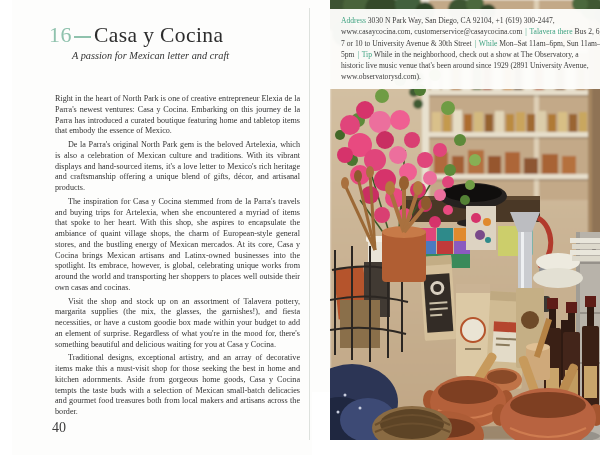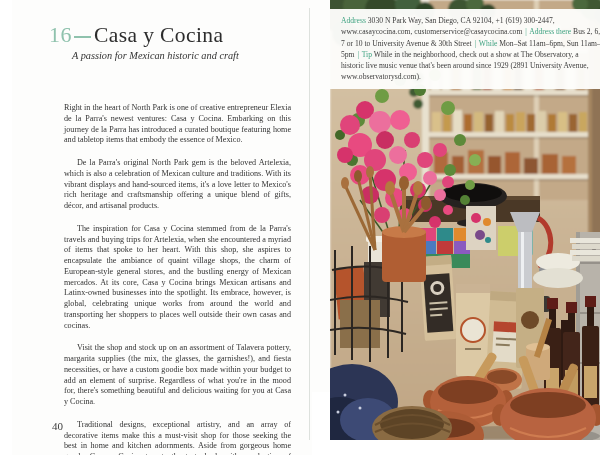--- a/index.html
+++ b/index.html
@@ -9,23 +9,23 @@
 
   
   .left-page{position:absolute;left:0;top:0;width:300px;height:455px;background:#fdfdfc;}
   .chapter-head{position:absolute;left:37px;top:22px;white-space:nowrap;}
   .chap-num{font-size:22px;color:#8fc2ad;letter-spacing:.5px;}
   .chap-rule{display:inline-block;width:17px;height:2px;background:#8fc2ad;margin:0 3px 4px 2px;vertical-align:baseline;}
   .chap-title{font-size:21.5px;color:#2c2c2c;letter-spacing:.4px;}
   .chap-sub{position:absolute;left:60px;top:50px;font-style:italic;font-size:10.3px;color:#333;}
   .body-text{position:absolute;left:40px;top:91px;width:251px;font-size:8.15px;line-height:10.75px;
              text-align:justify;color:#333;}
-  .body-text p{margin:12px;}
+  .body-text p{margin:3px;}
   .body-text p + p{text-indent:13px;}
-  .folio{position:absolute;left:40px;top:420px;font-size:11px;color:#3c3c3c;}
+  .folio{position:absolute;left:40px;top:420px;font-size:14px;color:#3c3c3c;}
   .gutter{position:absolute;left:297px;top:8px;width:1px;height:432px;background:#dde1dd;}
 
   
   .right-page{position:absolute;left:300px;top:0;width:300px;height:455px;}
   .photo{position:absolute;left:18px;top:0;width:282px;height:440px;overflow:hidden;}
   .photo svg{display:block;width:282px;height:440px;}
   .info-box{position:absolute;left:18px;top:9px;width:282px;box-sizing:border-box;
             background:rgba(253,253,251,.97);padding:6px 9px 6px 11px;
             font-size:7.6px;line-height:11.3px;color:#3d3d3d;text-align:left;}
   .lbl{color:#3fa382;text-align:center;}
@@ -33,21 +33,21 @@
 </style>
 </head>
 <body>
 
 <div class="spread">
 
   <div class="left-page">
     <div class="chapter-head">
       <span class="chap-num">16</span><span class="chap-rule"></span><span class="chap-title">Casa y Cocina</span>
     </div>
-    <div class="chap-sub">A passion for Mexican historic and craft</div>
+    <div class="chap-sub">A passion for Mexican letter and craft</div>
 
     <div class="body-text">
         <p>Right in the heart of North Park is one of creative entrepreneur Elexia de la Parra's newest ventures: Casa y Cocina. Embarking on this journey de la Parra has introduced a curated boutique featuring home and tabletop items that embody the essence of Mexico.</p>
         <p>De la Parra's original North Park gem is the beloved Artelexia, which is also a celebration of Mexican culture and traditions. With its vibrant displays and hand-sourced items, it's a love letter to Mexico's rich heritage and craftsmanship offering a unique blend of gifts, décor, and artisanal products.</p>
         <p>The inspiration for Casa y Cocina stemmed from de la Parra's travels and buying trips for Artelexia, when she encountered a myriad of items that spoke to her heart. With this shop, she aspires to encapsulate the ambiance of quaint village shops, the charm of European-style general stores, and the bustling energy of Mexican mercados. At its core, Casa y Cocina brings Mexican artisans and Latinx-owned businesses into the spotlight. Its embrace, however, is global, celebrating unique works from around the world and transporting her shoppers to places well outside their own casas and cocinas.</p>
         <p>Visit the shop and stock up on an assortment of Talavera pottery, margarita supplies (the mix, the glasses, the garnishes!), and fiesta necessities, or have a custom goodie box made within your budget to add an element of surprise. Regardless of what you're in the mood for, there's something beautiful and delicious waiting for you at Casa y Cocina.</p>
         <p>Traditional designs, exceptional artistry, and an array of decorative items make this a must-visit shop for those seeking the best in home and kitchen adornments. Aside from gorgeous home goods, Casa y Cocina tempts the taste buds with a selection of Mexican small-batch delicacies and gourmet food treasures both from local makers and artisans across the border.</p>
       </div>
 
     <div class="folio">40</div>
@@ -394,21 +394,21 @@
           <path d="M45,425 Q82,405 120,425" stroke="#6b4f2e" stroke-width="2" fill="none"></path>
           <path d="M45,432 Q82,415 120,432" stroke="#6b4f2e" stroke-width="2" fill="none"></path>
         </g>
       </svg>
     </div>
 
     <div class="info-box">
       <span class="lbl">Address</span>
       <span>3030 N Park Way, San Diego, CA 92104, +1 (619) 300-2447, www.casaycocina.com, customerservice@casaycocina.com</span>
       <span class="sep">|</span>
-      <span class="lbl">Address there</span>
+      <span class="lbl">Talavera there</span>
       <span>Bus 2, 6, 7 or 10 to University Avenue &amp; 30th Street</span>
       <span class="sep">|</span>
       <span class="lbl">While</span>
       <span>Mon–Sat 11am–6pm, Sun 11am–5pm</span>
       <span class="sep">|</span>
       <span class="lbl">Tip</span>
       <span>While in the neighborhood, check out a show at The Observatory, a historic live music venue that's been around since 1929 (2891 University Avenue, www.observatorysd.com).</span>
     </div>
   </div>
 </div>

